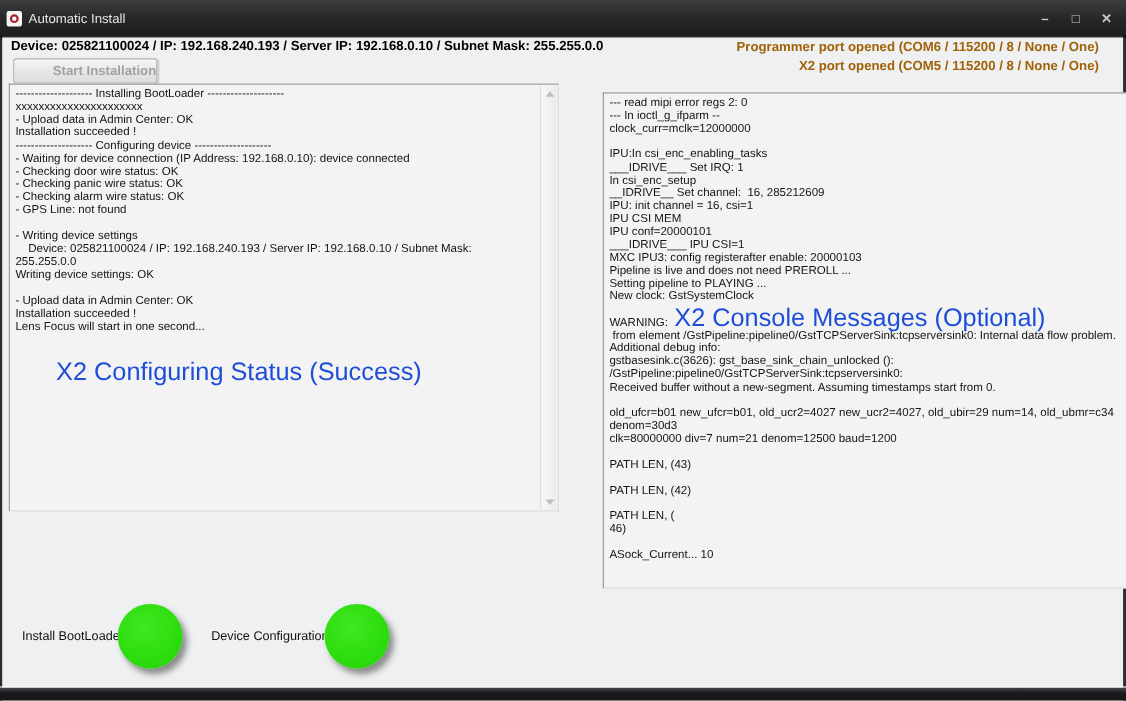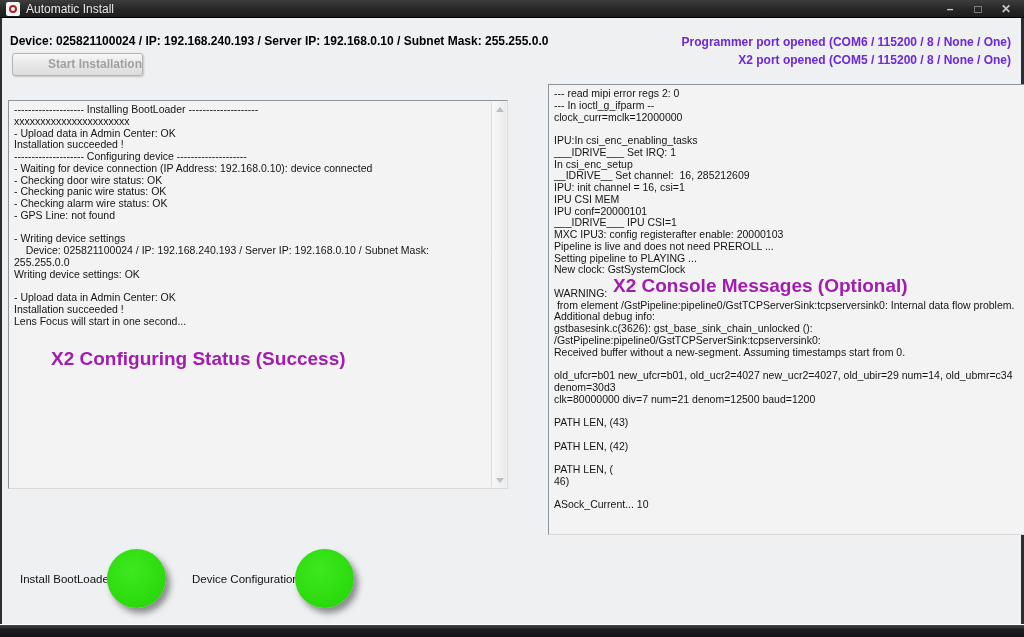--- a/index.html
+++ b/index.html
@@ -2,49 +2,49 @@
 <html><head>
 <meta charset="utf-8">
 <style>
   * { box-sizing: border-box; }
   html, body { margin: 0; padding: 0; width: 1024px; height: 637px; overflow: hidden;
     font-family: "Liberation Sans", sans-serif; }
   .window { position: relative; width: 1024px; height: 637px; background: #eef0f1;
     border-left: 2px solid #2b2d30; border-right: 3px solid #2b2d30; }
 
   
-  .titlebar { position: absolute; top: 0; left: -2px; right: -3px; height: 18px;
+  .titlebar { position: absolute; top: 0; left: -2px; right: -3px; height: 34px;
     background: linear-gradient(#3d3d3d, #262626 55%, #1d1d1d); border-bottom: 1px solid #000;
     display: flex; align-items: center; padding: 0 6px; }
   .app-icon { width: 14px; height: 14px; background: #f5f5f5; border-radius: 2px;
     display: flex; align-items: center; justify-content: center; margin-right: 6px; flex: 0 0 auto; }
   .app-icon span { display: block; width: 8px; height: 8px; border: 2px solid #a6262c; border-radius: 50%; }
   .title-text { color: #e6e6e6; font-size: 12px; flex: 1 1 auto; }
   .win-controls { display: flex; align-items: center; gap: 12px; padding-right: 4px; }
   .win-btn { color: #c9c9c9; font-size: 12px; font-weight: bold; line-height: 12px;
     width: 16px; text-align: center; cursor: pointer; }
 
   
   .device-line { position: absolute; left: 8px; top: 34px; font-size: 12px; font-weight: bold; color: #000; }
-  .port-lines { position: absolute; right: 10px; top: 33px; text-align: right;
-    font-size: 12px; font-weight: bold; color: #6d28d9; line-height: 18px; }
+  .port-lines { position: absolute; right: 22px; top: 33px; text-align: right;
+    font-size: 12px; font-weight: bold; color: #a16207; line-height: 18px; }
   .start-btn { position: absolute; left: 10px; top: 53px; width: 131px; height: 23px;
     background: linear-gradient(#f7f7f7, #e9e9e9 45%, #dcdcdc); border: 1px solid #b3b3b3;
     border-radius: 3px; box-shadow: 1px 1px 2px rgba(0,0,0,0.18);
     font-size: 12px; font-weight: bold; color: #a1a1a1; text-align: right; line-height: 21px; }
 
   
   .panel { position: absolute; background: #f3f3f4; border: 1px solid #8f9499;
     border-bottom-color: #d9d9d9; border-right-color: #d9d9d9; }
-  .panel-left { left: 6px; top: 100px; width: 500px; height: 389px; }
+  .panel-left { left: 6px; top: 76px; width: 500px; height: 389px; }
   .panel-right { left: 514px; top: 84px; width: 504px; height: 451px; margin-left: 32px; }
   .log { margin: 0; padding: 3px 5px 3px 5px; font-family: "Liberation Sans", sans-serif;
     font-size: 10.5px; line-height: 11.75px; color: #141414; white-space: pre-wrap;
     width: calc(100% - 16px); overflow: hidden; height: calc(100% - 2px); }
-  .annotation { position: absolute; font-size: 19px; font-weight: bold; color: #a21caf;
+  .annotation { position: absolute; font-size: 23px; font-weight: normal; color: #1d4ed8;
     white-space: nowrap; }
   .annot-left { left: 42px; top: 247px; }
   .annot-right { left: 64px; top: 190px; }
 
   
   .vscroll { position: absolute; top: 1px; bottom: 1px; right: 1px; width: 15px;
     background: linear-gradient(to right, #f8f8f8, #ebebec); border-left: 1px solid #dcdcdc; }
   .scroll-btn { position: absolute; left: 0; width: 15px; height: 14px;
     display: flex; align-items: center; justify-content: center; cursor: pointer; }
   .scroll-btn.up { top: 0; } .scroll-btn.down { bottom: 0; }

